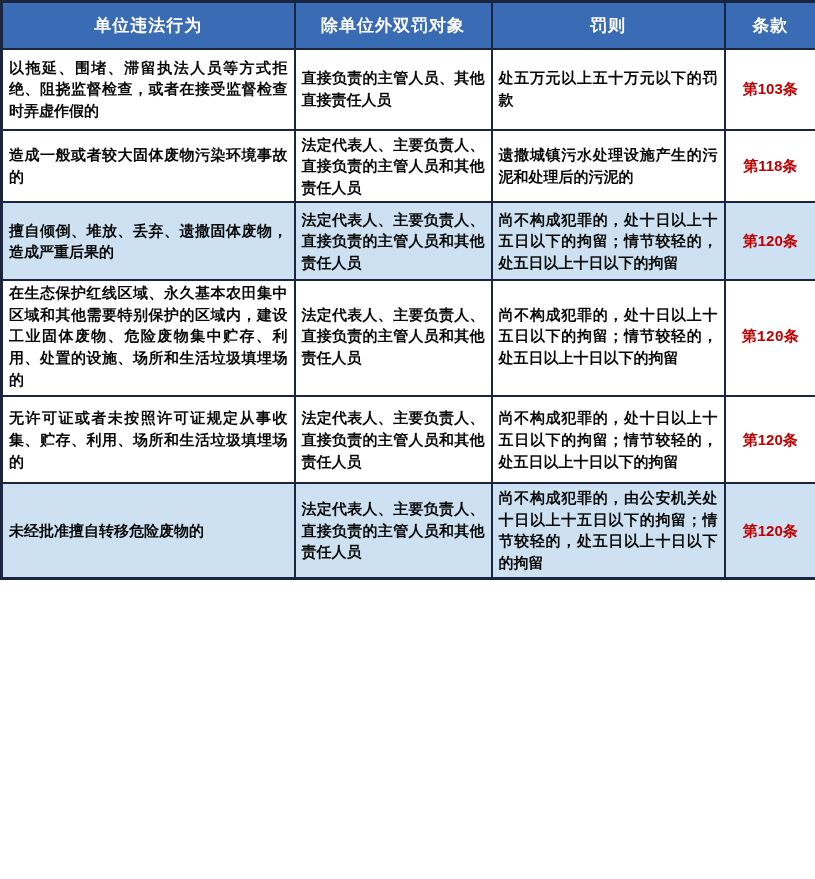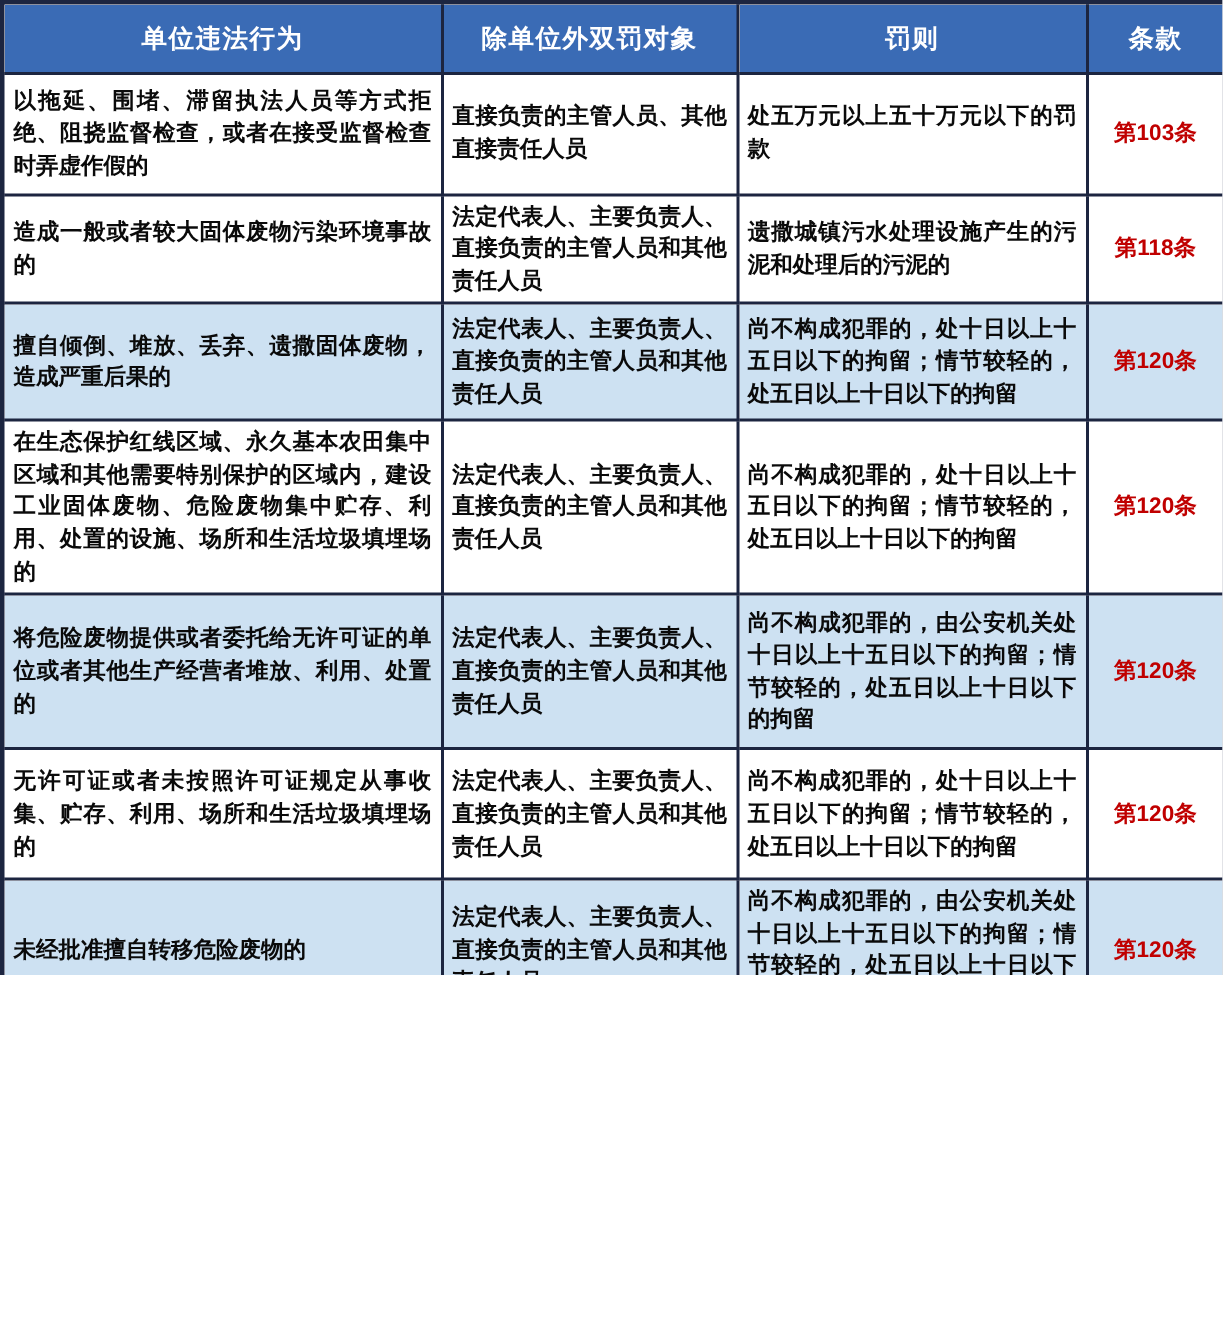--- a/index.html
+++ b/index.html
@@ -13,21 +13,21 @@
   }
   * { box-sizing: border-box; }
   html, body {
     margin: 0;
     padding: 0;
     background: #FFFFFF;
     font-family: "Liberation Sans", "DejaVu Sans", sans-serif;
   }
   .page {
     width: 815px;
-    height: 650px;
+    height: 879px;
     overflow: hidden;
     background: #FFFFFF;
   }
   table.penalty-table {
     width: 815px;
     table-layout: fixed;
     border-collapse: collapse;
     border: 3px solid var(--border);
   }
   col.c1 { width: 293px; }
@@ -95,30 +95,24 @@
         <td class="target-cell">法定代表人、主要负责人、直接负责的主管人员和其他责任人员</td>
         <td class="penalty-cell">遗撒城镇污水处理设施产生的污泥和处理后的污泥的</td>
         <td class="article-cell">第118条</td>
       </tr>
       <tr class="alt" style="height:78px;">
         <td class="violation-cell">擅自倾倒、堆放、丢弃、遗撒固体废物，造成严重后果的</td>
         <td class="target-cell">法定代表人、主要负责人、直接负责的主管人员和其他责任人员</td>
         <td class="penalty-cell">尚不构成犯罪的，处十日以上十五日以下的拘留；情节较轻的，处五日以上十日以下的拘留</td>
         <td class="article-cell">第120条</td>
       </tr>
-      <tr style="height:110px;">
+      <tr style="height:110px;font-family:Liberation Mono, monospace;">
         <td class="violation-cell">在生态保护红线区域、永久基本农田集中区域和其他需要特别保护的区域内，建设工业固体废物、危险废物集中贮存、利用、处置的设施、场所和生活垃圾填埋场的</td>
         <td class="target-cell">法定代表人、主要负责人、直接负责的主管人员和其他责任人员</td>
         <td class="penalty-cell">尚不构成犯罪的，处十日以上十五日以下的拘留；情节较轻的，处五日以上十日以下的拘留</td>
-        <td class="article-cell">第120条</td>
-      </tr>
-      <tr class="alt" style="height:103px;">
-        <td class="violation-cell">将危险废物提供或者委托给无许可证的单位或者其他生产经营者堆放、利用、处置的</td>
-        <td class="target-cell">法定代表人、主要负责人、直接负责的主管人员和其他责任人员</td>
-        <td class="penalty-cell">尚不构成犯罪的，由公安机关处十日以上十五日以下的拘留；情节较轻的，处五日以上十日以下的拘留</td>
         <td class="article-cell">第120条</td>
       </tr>
       <tr style="height:87px;">
         <td class="violation-cell">无许可证或者未按照许可证规定从事收集、贮存、利用、场所和生活垃圾填埋场的</td>
         <td class="target-cell">法定代表人、主要负责人、直接负责的主管人员和其他责任人员</td>
         <td class="penalty-cell">尚不构成犯罪的，处十日以上十五日以下的拘留；情节较轻的，处五日以上十日以下的拘留</td>
         <td class="article-cell">第120条</td>
       </tr>
       <tr class="alt" style="height:89px;">
         <td class="violation-cell">未经批准擅自转移危险废物的</td>

